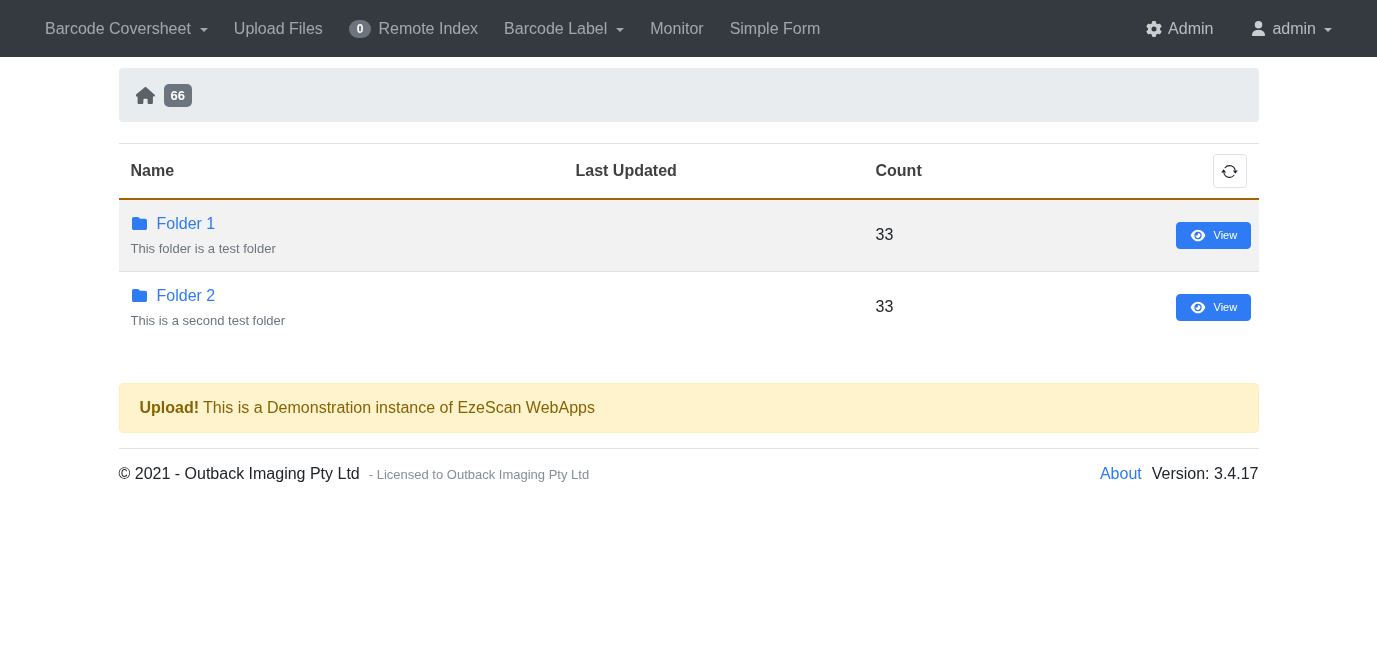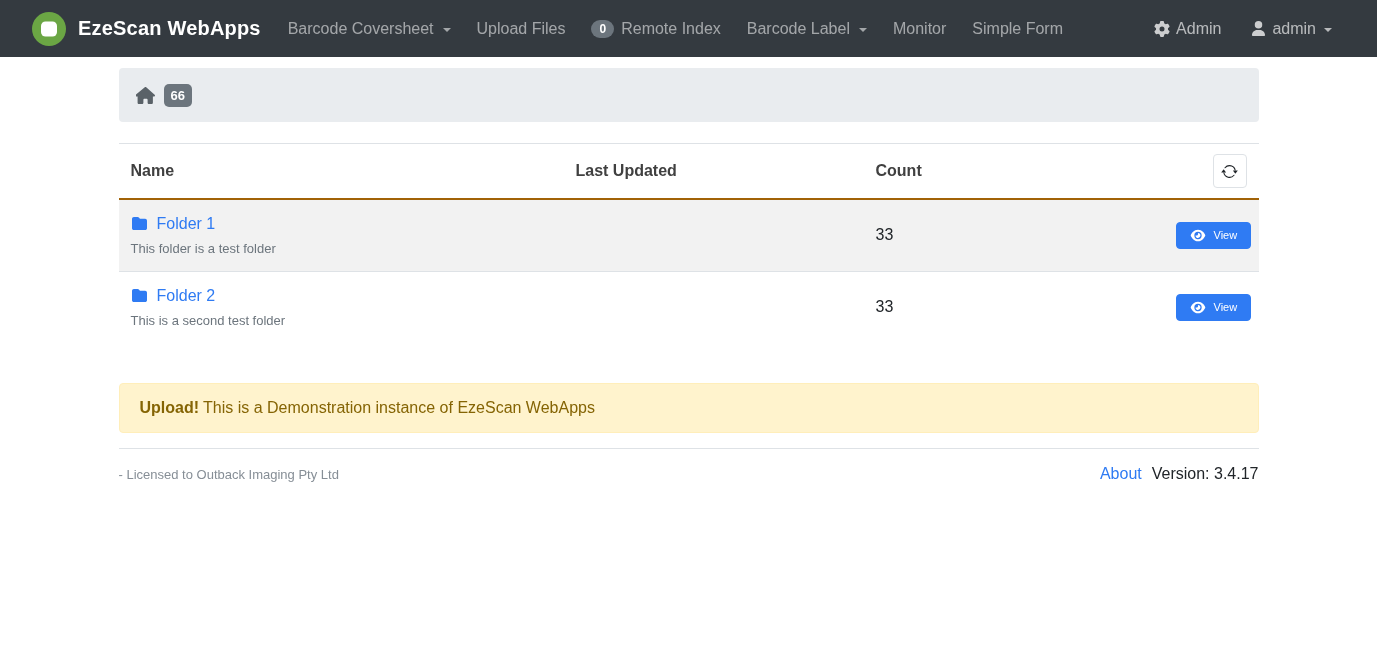--- a/index.html
+++ b/index.html
@@ -28,21 +28,21 @@
   .caret {
     display: inline-block; width: 0; height: 0;
     border-left: 4px solid transparent; border-right: 4px solid transparent;
     border-top: 4px solid currentColor; margin-left: 2px; margin-top: 2px;
   }
   .nav-badge {
     background: #6c757d; color: #fff; font-size: 12px; font-weight: 700;
     padding: 3px 8px; border-radius: 10px; line-height: 1;
   }
   .nav-spacer { flex: 1; }
-  .nav-right { display: flex; align-items: center; gap: 4px; }
+  .nav-right { display: flex; align-items: center; gap: 12px; }
   .nav-right .nav-link { color: rgba(255,255,255,.65); gap: 6px; }
   .nav-right svg { fill: rgba(255,255,255,.75); }
 
   
   .container { width: 1140px; margin: 0 auto; }
 
   .page-title { margin-top: 22px; font-size: 31px; font-weight: 500; color: #24292e; }
   .page-title .subtitle { font-size: 23px; font-weight: 500; color: #2b3035; }
 
   
@@ -109,29 +109,20 @@
   .footer-copyright { font-size: 16px; color: #212529; }
   .footer-license { font-size: 13px; color: #868e96; }
   .footer-right { display: flex; align-items: baseline; gap: 10px; }
   .footer-about { color: #2f7bf3; font-size: 16px; }
   .footer-version { font-size: 16px; color: #212529; }
 </style>
 </head>
 <body>
 
 <header class="navbar">
-  <a class="brand">
-    <span style="display:inline-flex">
-      <svg width="34" height="34" viewBox="0 0 34 34">
-        <circle cx="17" cy="17" r="17" fill="#6ba644"></circle>
-        <rect x="9" y="9.5" width="16" height="15" rx="4.5" fill="#ffffff"></rect>
-      </svg>
-    </span>
-    <span class="brand-text">EzeScan WebApps</span>
-  </a>
 
   <nav class="nav-links">
     <a class="nav-link">
       <span>Barcode Coversheet</span>
       <span class="caret"></span>
     </a>
     <a class="nav-link">
       <span>Upload Files</span>
     </a>
     <a class="nav-link">
@@ -266,20 +257,21 @@
   </table>
 
   <div class="alert-warning">
     <strong>Upload!</strong><span>This is a Demonstration instance of EzeScan WebApps</span>
   </div>
 
   <hr class="footer-divider">
 
   <footer class="page-footer">
     <div class="footer-left">
+      <span class="footer-copyright">© 2021 - Outback Imaging Pty Ltd</span>
       <span class="footer-license">- Licensed to Outback Imaging Pty Ltd</span>
     </div>
     <div class="footer-right">
       <a class="footer-about">About</a>
       <span class="footer-version">Version: 3.4.17</span>
     </div>
   </footer>
 
 </main>
 

